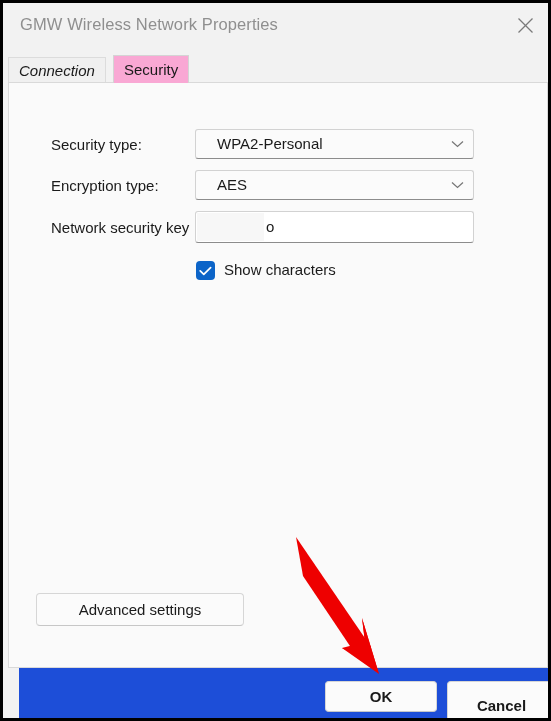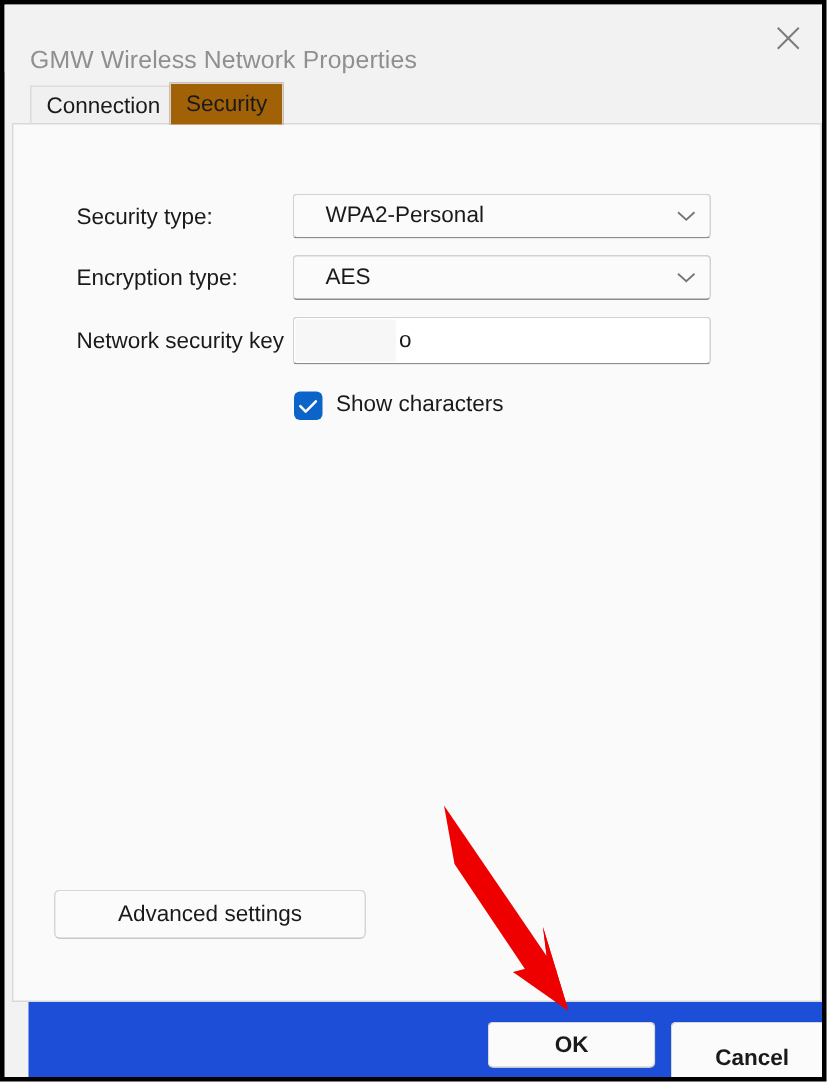--- a/index.html
+++ b/index.html
@@ -35,21 +35,20 @@
     background: #f2f2f2;
   }
   .titlebar-text {
     position: absolute;
     left: 17px;
     top: 12px;
     font-size: 16.5px;
     color: #8f8f8f;
     letter-spacing: 0.1px;
     white-space: nowrap;
-    margin-top: 16px;
   }
   .close-btn {
     position: absolute;
     right: 0px;
     top: 0px;
     width: 45px;
     height: 45px;
     display: flex;
     align-items: center;
     justify-content: center;
@@ -80,21 +79,21 @@
     border-bottom: none;
     white-space: nowrap;
   }
   .tab.inactive {
     background: #f0f0f0;
     border-color: #dcdcdc;
     top: 2px;
     height: 26px;
   }
   .tab.active {
-    background: #a16207;
+    background: #f9a8d4;
     border-color: #d4d4d4;
     z-index: 3;
   }
 
   
   .panel {
     position: absolute;
     left: 5px;
     top: 79px;
     width: 540px;
@@ -243,21 +242,21 @@
     <div class="titlebar-text">GMW Wireless Network Properties</div>
     <div class="close-btn">
       <svg width="17" height="17" viewBox="0 0 17 17">
         <line x1="1.5" y1="1.5" x2="15.5" y2="15.5" stroke="#7a7a7a" stroke-width="1.3"></line>
         <line x1="15.5" y1="1.5" x2="1.5" y2="15.5" stroke="#7a7a7a" stroke-width="1.3"></line>
       </svg>
     </div>
   </div>
 
   <div class="tabstrip">
-    <div class="tab inactive" style="left:12px;">
+    <div class="tab inactive" style="left:0px;font-style:italic;">
       <span>Connection</span>
     </div>
     <div class="tab active" style="left:105px;">
       <span>Security</span>
     </div>
   </div>
 
   <div class="panel">
 
     <div class="form-label" style="left:26px; top:53px;">Security type:</div>

